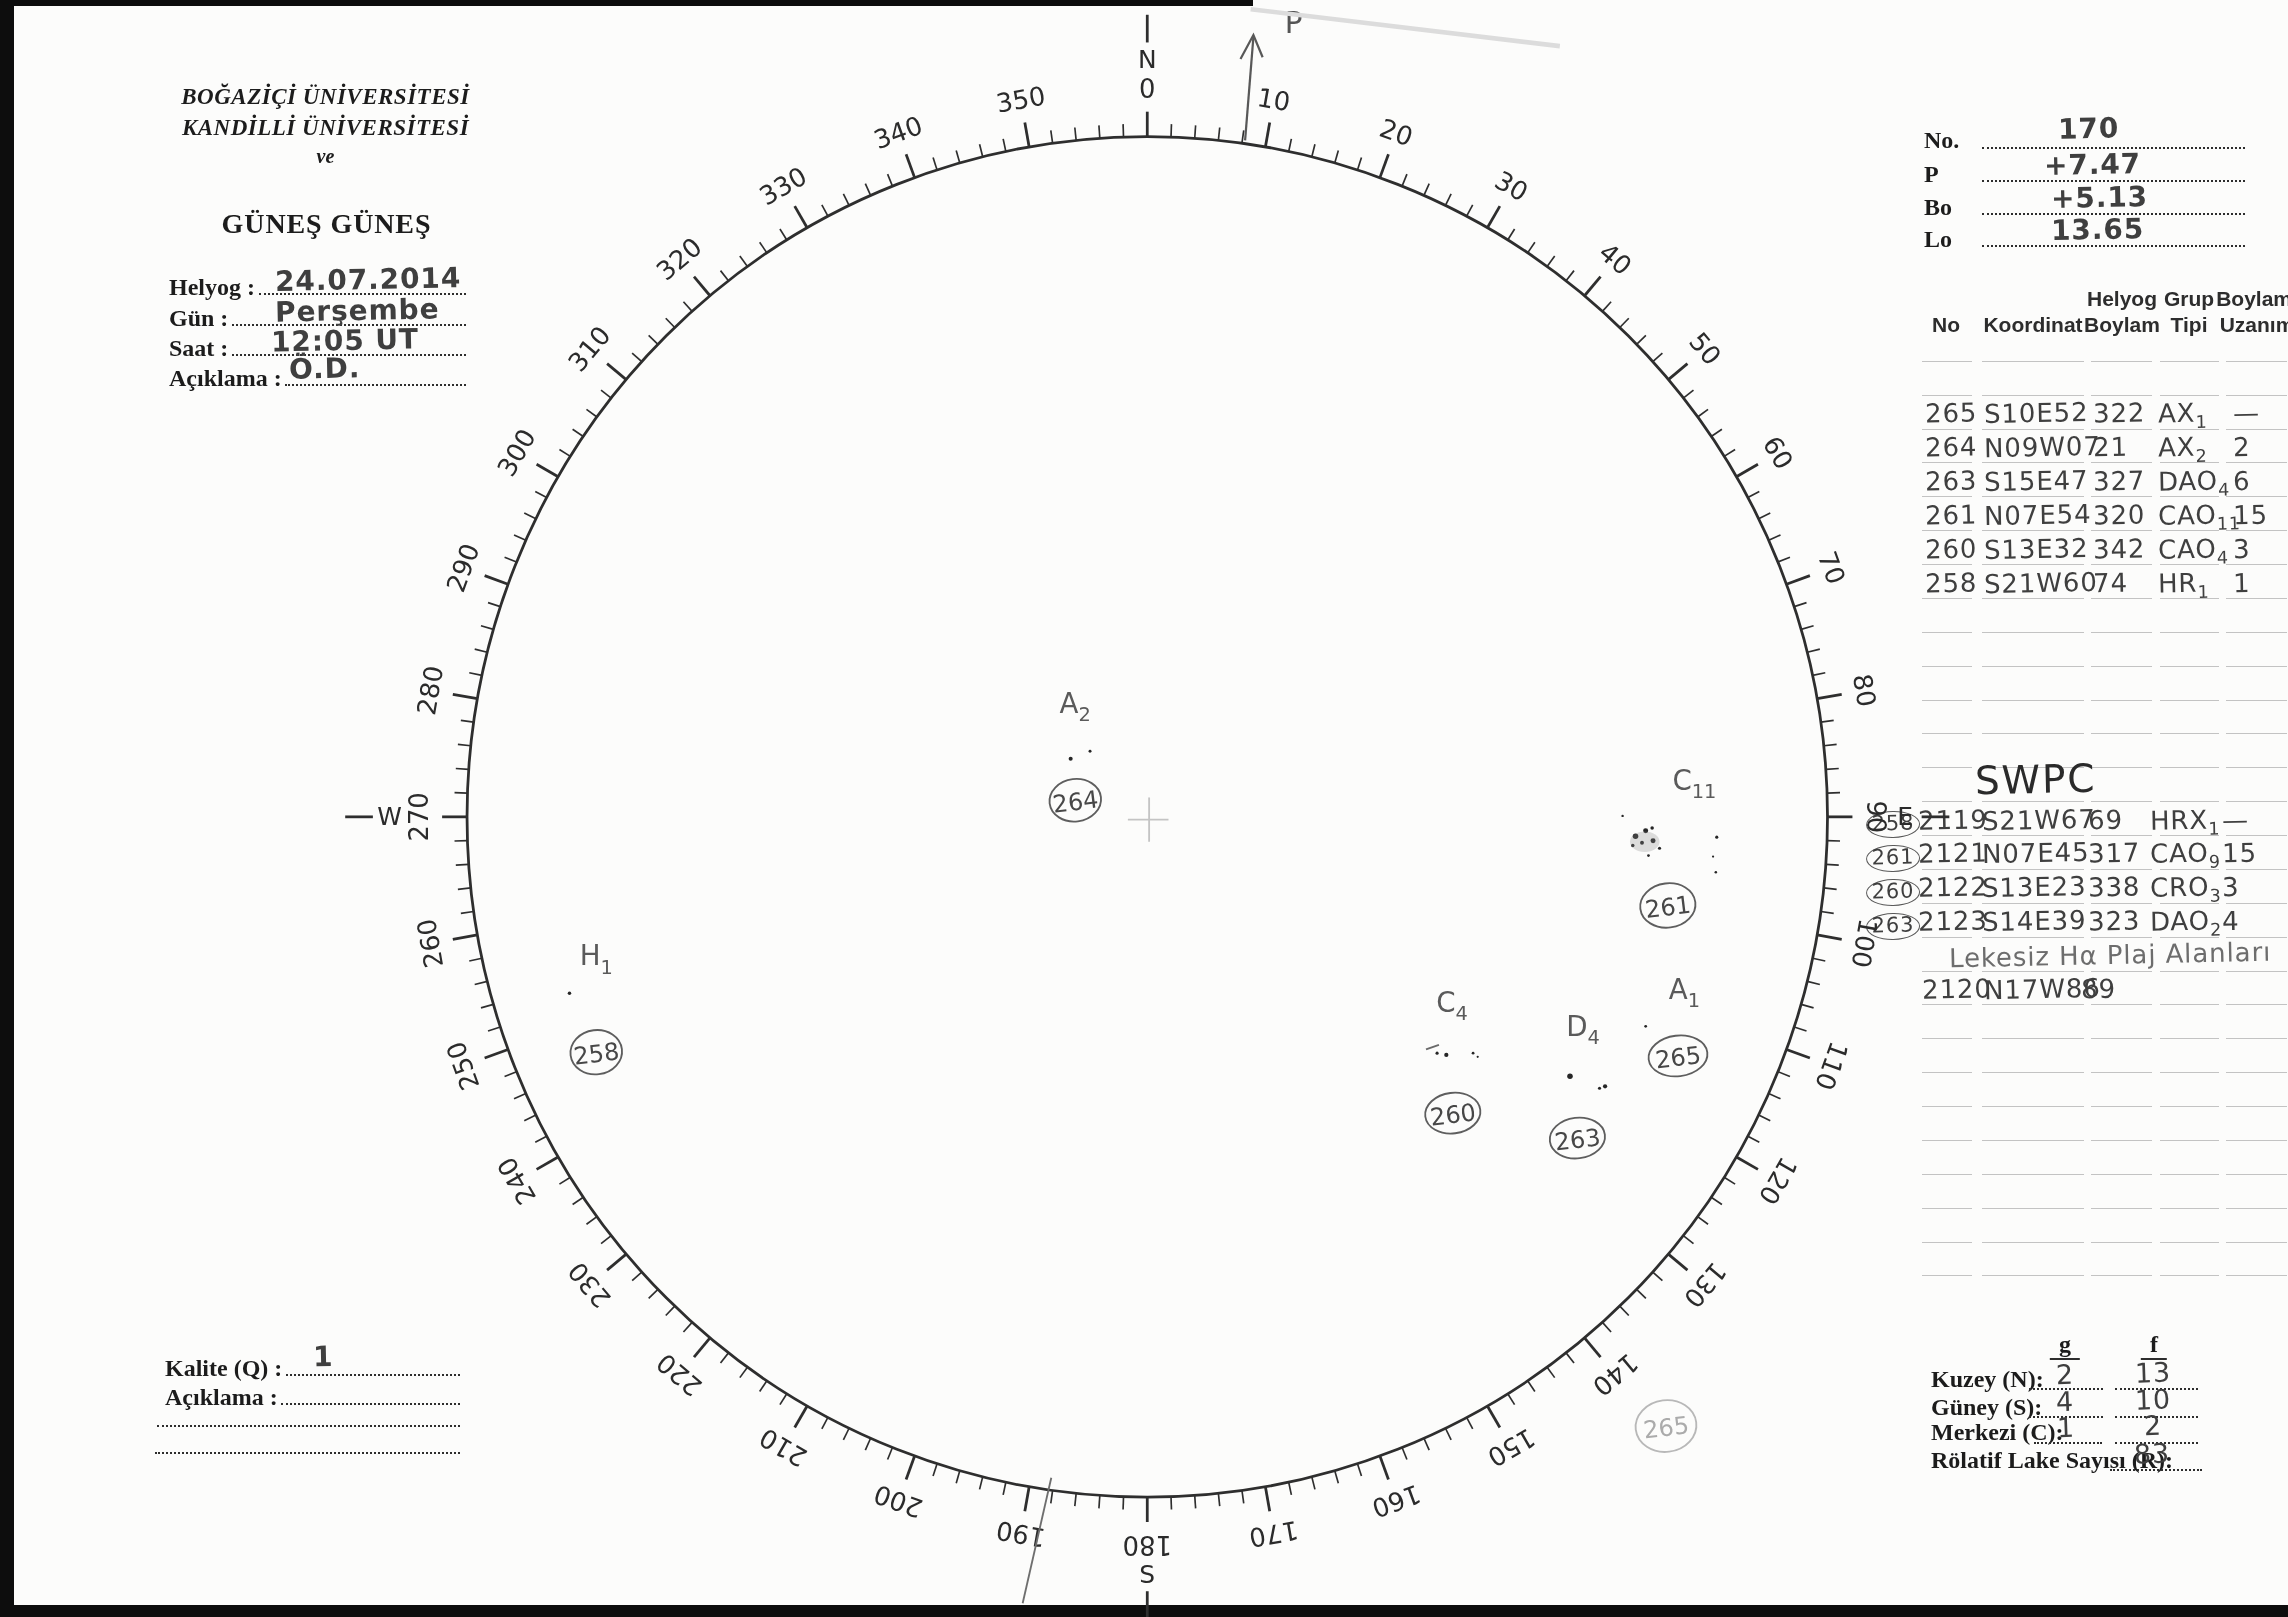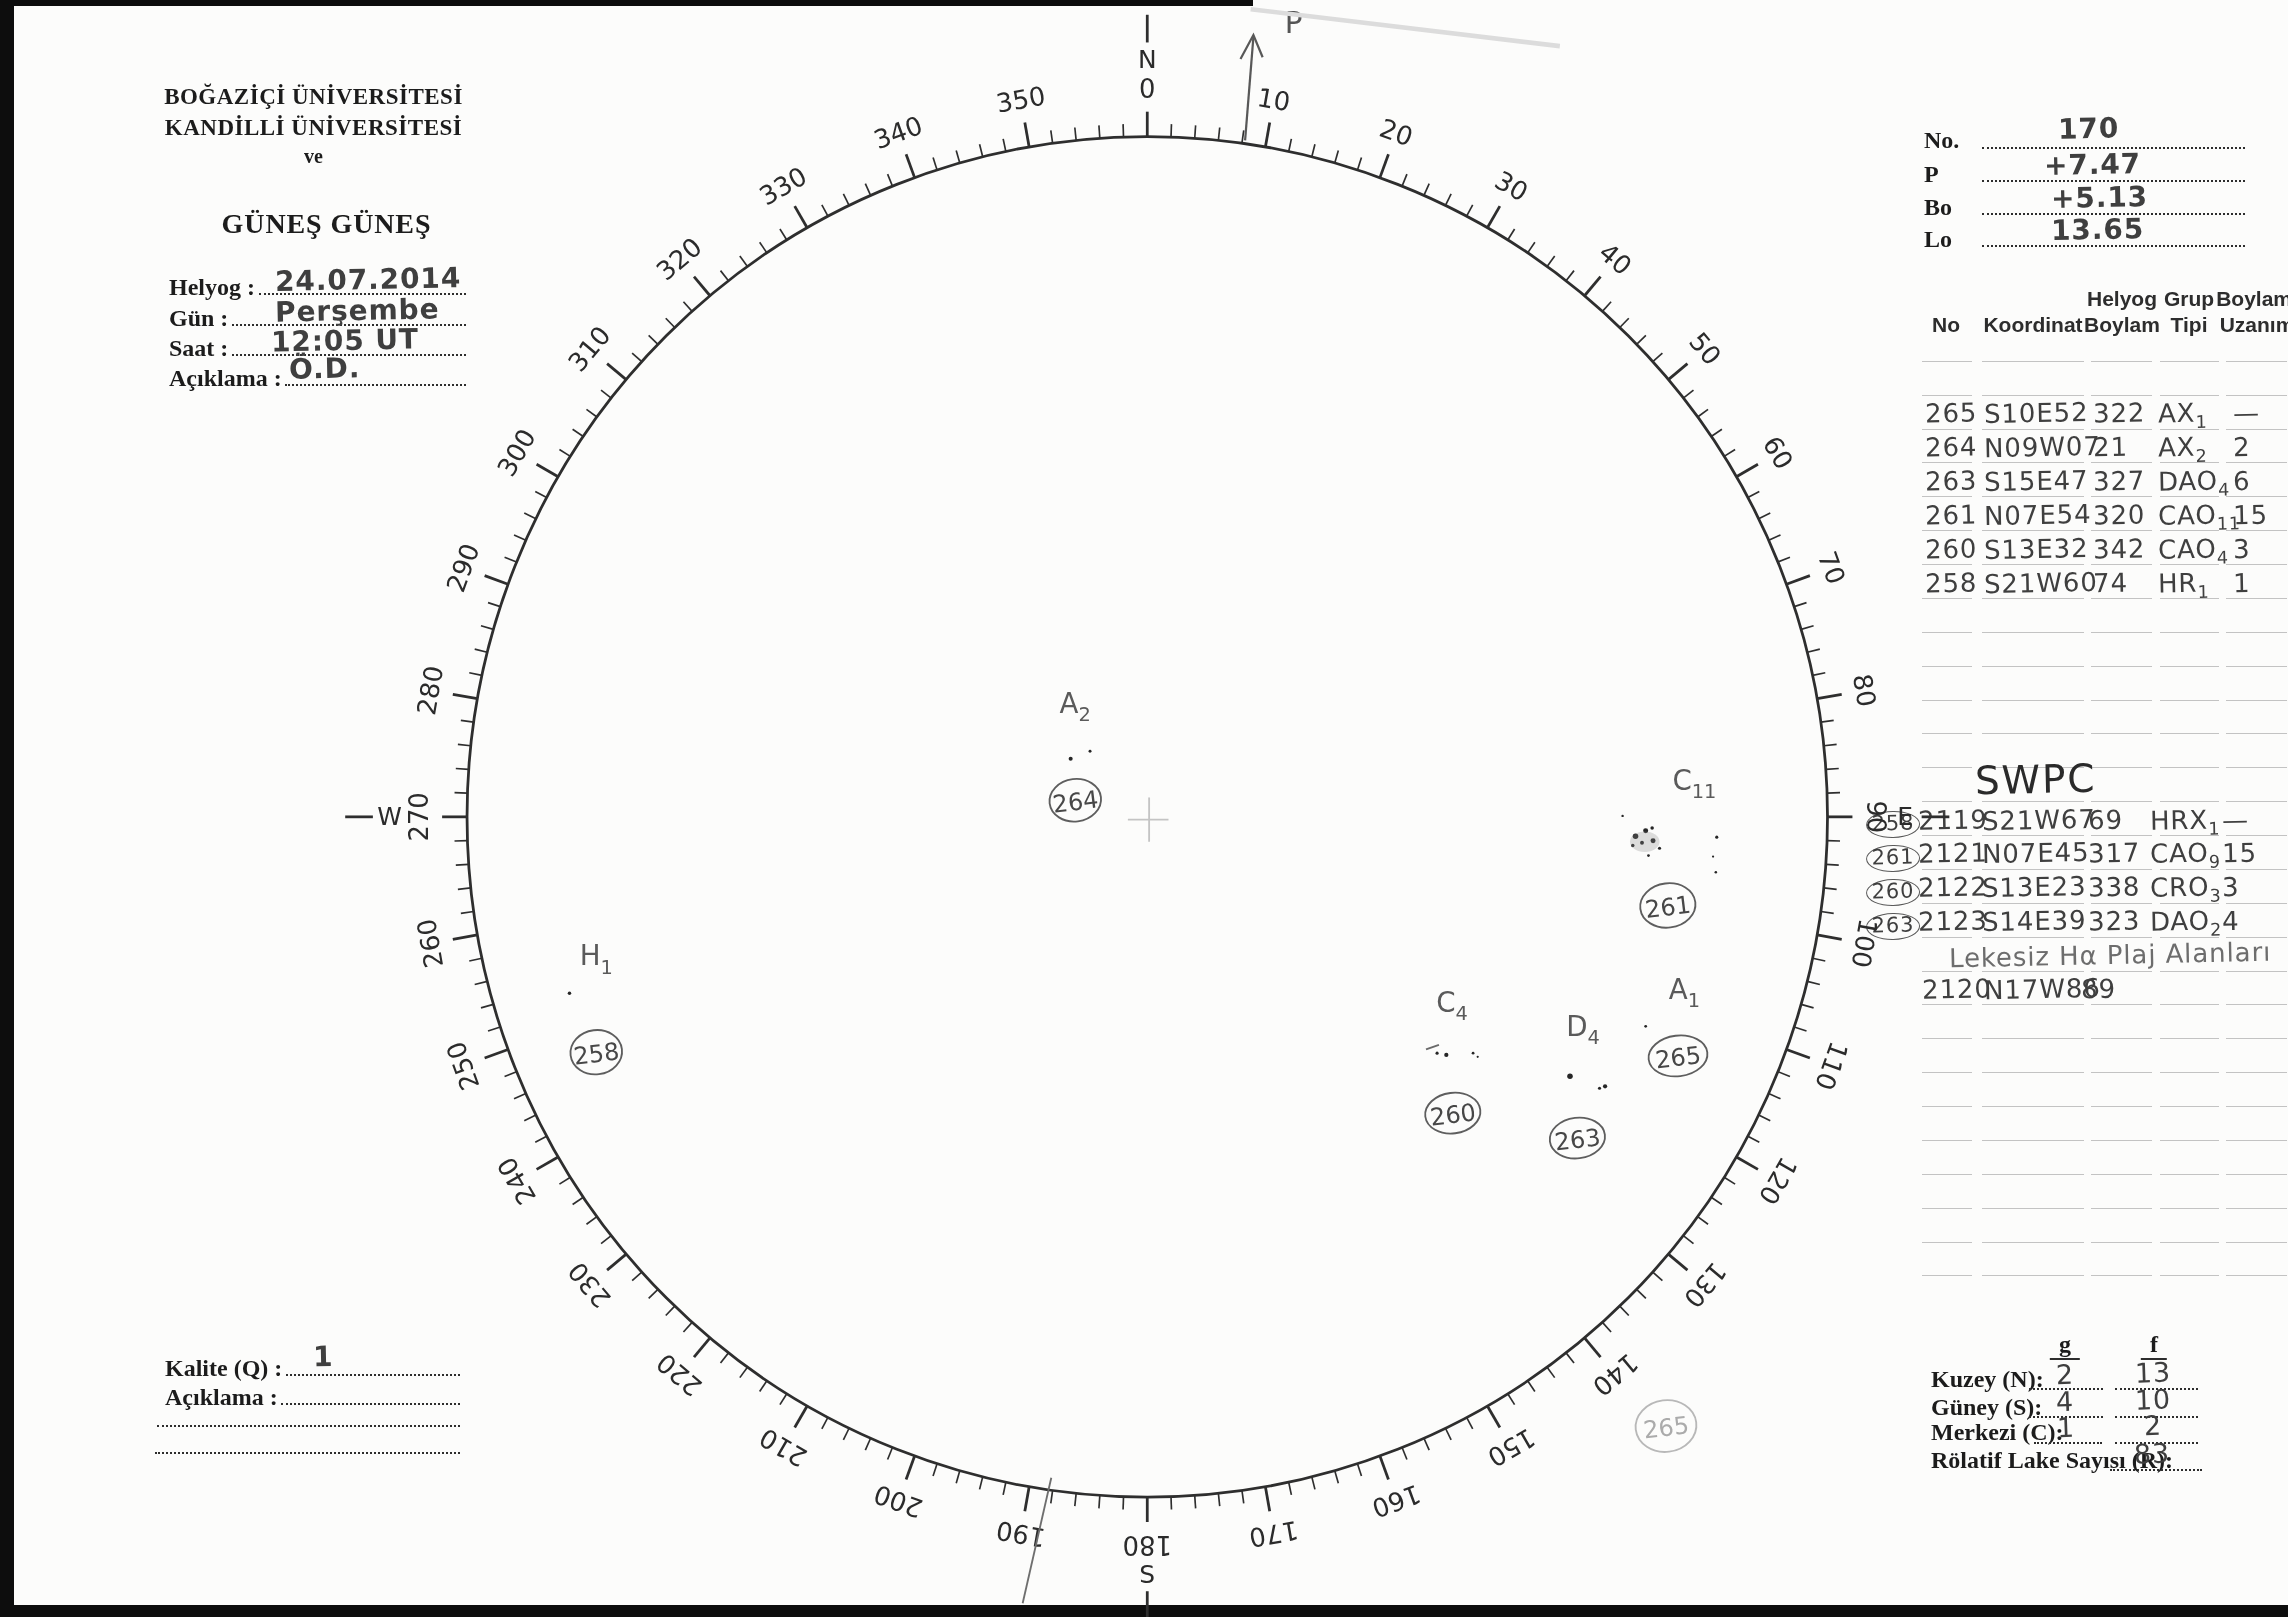--- a/index.html
+++ b/index.html
@@ -8,21 +8,21 @@
   .abs{position:absolute;}
   
   .edge{position:absolute;background:#0d0d0d;}
   
   .printed{font-family:"Liberation Serif",serif;font-weight:bold;color:#1c1c1c;}
   
   .hw{font-family:"DejaVu Sans",sans-serif;color:#3f3f3f;letter-spacing:0.9px;
       transform:rotate(-1.2deg);white-space:nowrap;}
   .hw-light{color:#6d6d6d;}
   
-  #org-header{left:142px;top:81px;width:343px;text-align:center;line-height:1.35;}
+  #org-header{left:154px;top:81px;width:343px;text-align:center;line-height:1.35;font-style:italic;}
   #org-header .l{font-size:23px;letter-spacing:0.5px;}
   #org-header .ve{font-size:20px;}
   #form-title{left:155px;top:208px;width:343px;text-align:center;font-size:28px;letter-spacing:0.9px;}
   
   .field-row{position:absolute;display:flex;align-items:baseline;}
   .field-row .lbl{font-size:24px;white-space:nowrap;}
   .dots{flex:1;border-bottom:2.8px dotted #2d2d2d;height:1.0em;margin-left:3.7px;}
   .fval{position:absolute;font-size:28px;}
   
   .th{position:absolute;font-family:"Liberation Sans",sans-serif;font-weight:bold;

